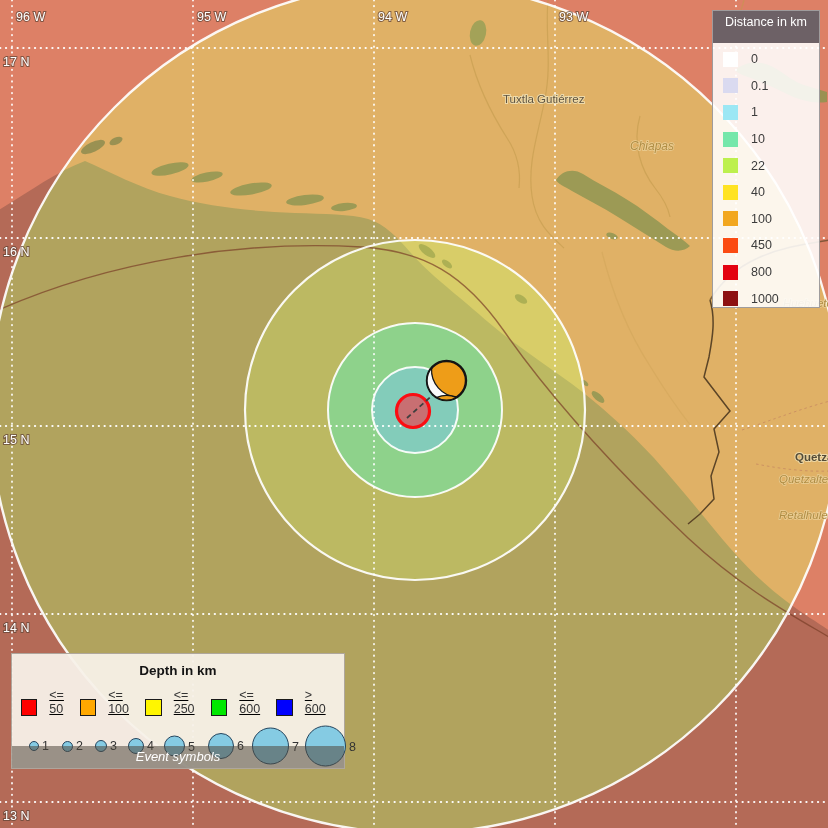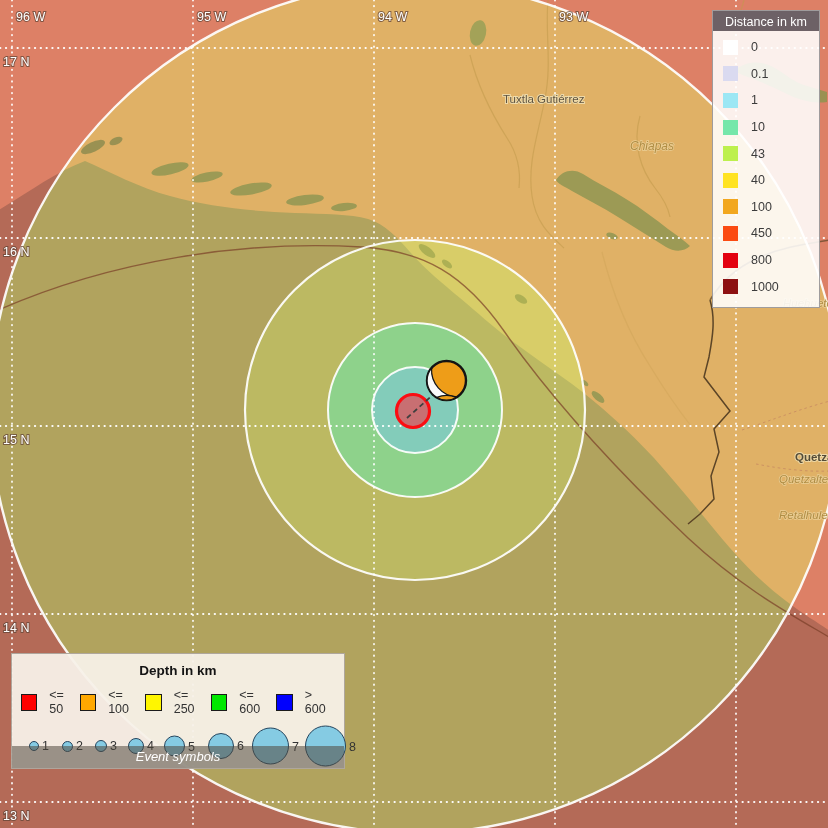--- a/index.html
+++ b/index.html
@@ -2,33 +2,33 @@
 <html><head>
 <meta charset="utf-8">
 <style>
   html,body{margin:0;padding:0;background:#1a1a1a;font-family:"Liberation Sans",sans-serif;}
   #stage{position:relative;width:828px;height:828px;overflow:hidden;}
   #map-svg{display:block;position:absolute;left:0;top:0;}
   .panel{position:absolute;box-sizing:border-box;}
   
   .dist-panel{left:712px;top:10px;width:108px;height:298px;background:rgba(255,255,255,.88);
     border:1px solid rgba(120,118,122,.7);}
-  .dist-title{height:20px;line-height:22px;background:#6d6166;color:#fff;text-align:center;
+  .dist-title{height:32px;line-height:22px;background:#6d6166;color:#fff;text-align:center;
     font-size:12.5px;}
   .dist-body{display:flex;flex-direction:column;justify-content:space-around;height:274px;
     padding:3px 0 5px 10px;box-sizing:border-box;}
   .dist-row{display:flex;align-items:center;gap:13px;height:25px;}
   .dist-swatch{width:15px;height:15px;flex:0 0 15px;}
   .dist-label{font-size:12.5px;color:#3c3c3c;}
   
   .ev-panel{left:11px;top:653px;width:334px;height:116px;background:rgba(247,241,233,.94);
     border:1px solid rgba(130,120,110,.6);}
   .ev-title{text-align:center;font-weight:bold;font-size:13.5px;color:#141414;margin-top:9px;}
   .depth-row{display:flex;justify-content:space-between;padding:0 9px;margin-top:10px;}
-  .depth-item{display:flex;align-items:center;gap:12px;}
+  .depth-item{display:flex;align-items:flex-end;gap:12px;text-decoration:underline;}
   .depth-swatch{width:17px;height:17px;border:1px solid #1a1a1a;box-sizing:border-box;}
   .depth-label{font-size:12.5px;color:#333;}
   .mag-row{position:relative;height:50px;margin-top:5px;}
   .mag-item{position:absolute;top:50%;transform:translateY(-50%);display:flex;align-items:center;gap:3px;}
   .mag-circle{border-radius:50%;border:1.6px solid #25455e;box-sizing:border-box;}
   .mag-label{font-size:12.5px;color:#333;}
   .ev-footer{position:absolute;left:0;right:0;bottom:0;height:22px;line-height:22px;
     background:rgba(80,73,62,.55);color:#fff;text-align:center;font-size:13px;font-style:italic;}
   .lbl{paint-order:stroke;}
 </style>
@@ -164,21 +164,21 @@
     <div class="dist-row">
       <span class="dist-swatch" style="background-color: rgb(156, 231, 244);"></span>
       <span class="dist-label">1</span>
         </div>
     <div class="dist-row">
       <span class="dist-swatch" style="background-color: rgb(117, 231, 170);"></span>
       <span class="dist-label">10</span>
         </div>
     <div class="dist-row">
       <span class="dist-swatch" style="background-color: rgb(189, 240, 77);"></span>
-      <span class="dist-label">43</span>
+      <span class="dist-label">22</span>
         </div>
     <div class="dist-row">
       <span class="dist-swatch" style="background-color: rgb(255, 227, 34);"></span>
       <span class="dist-label">40</span>
         </div>
     <div class="dist-row">
       <span class="dist-swatch" style="background-color: rgb(242, 167, 31);"></span>
       <span class="dist-label">100</span>
         </div>
     <div class="dist-row">

